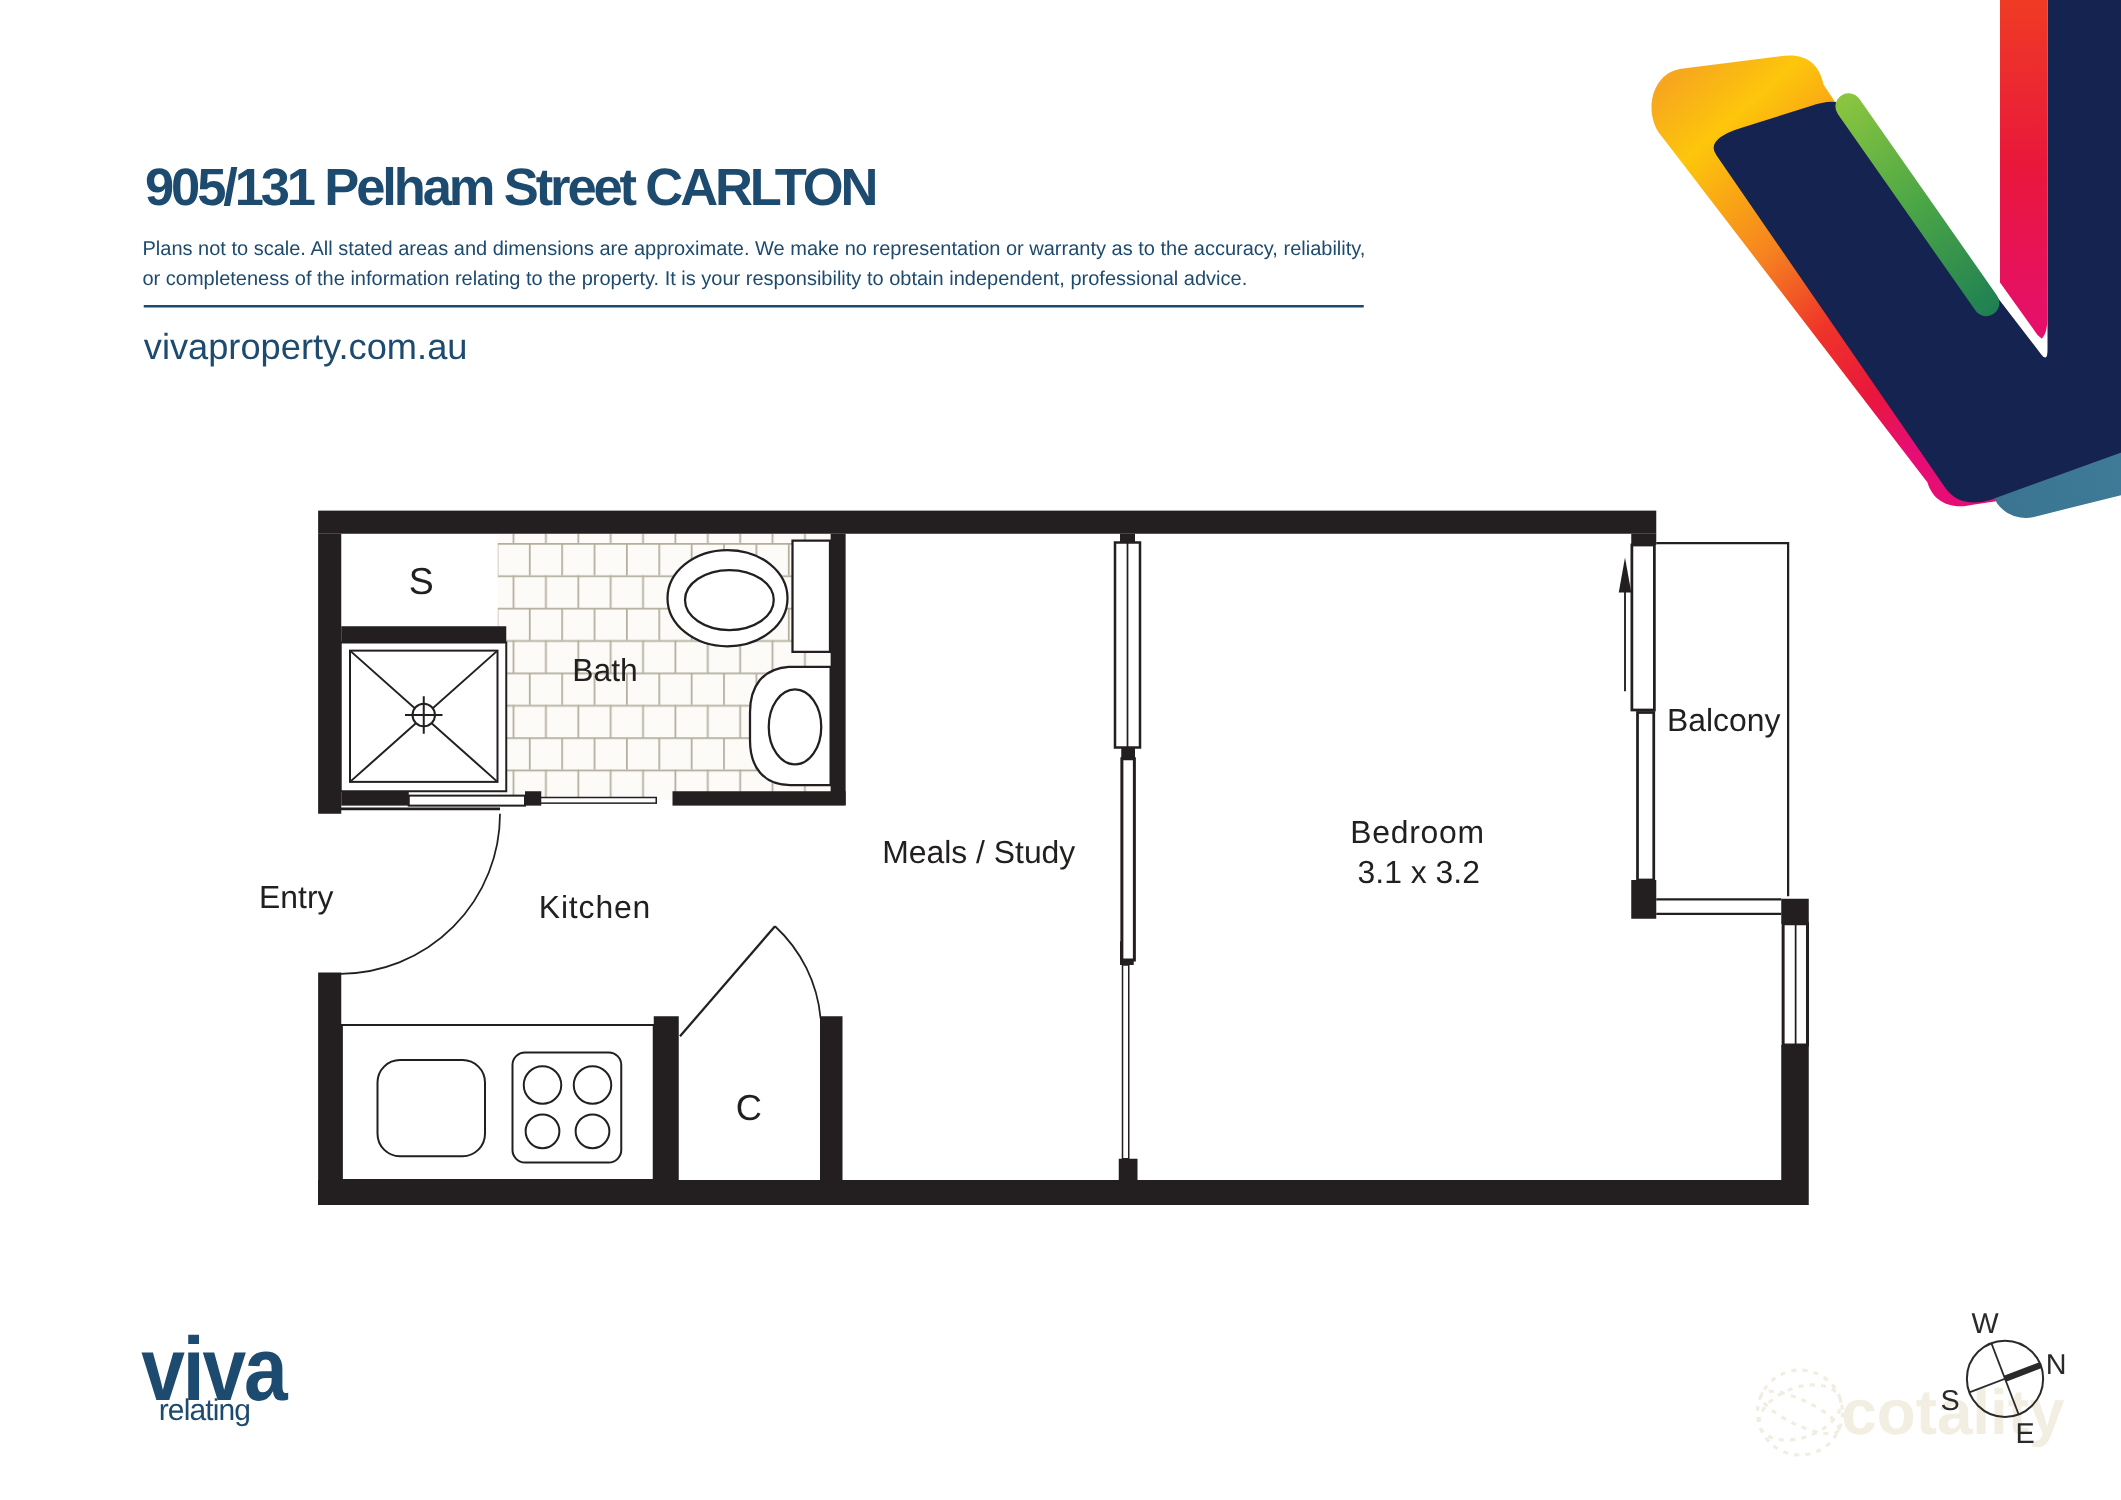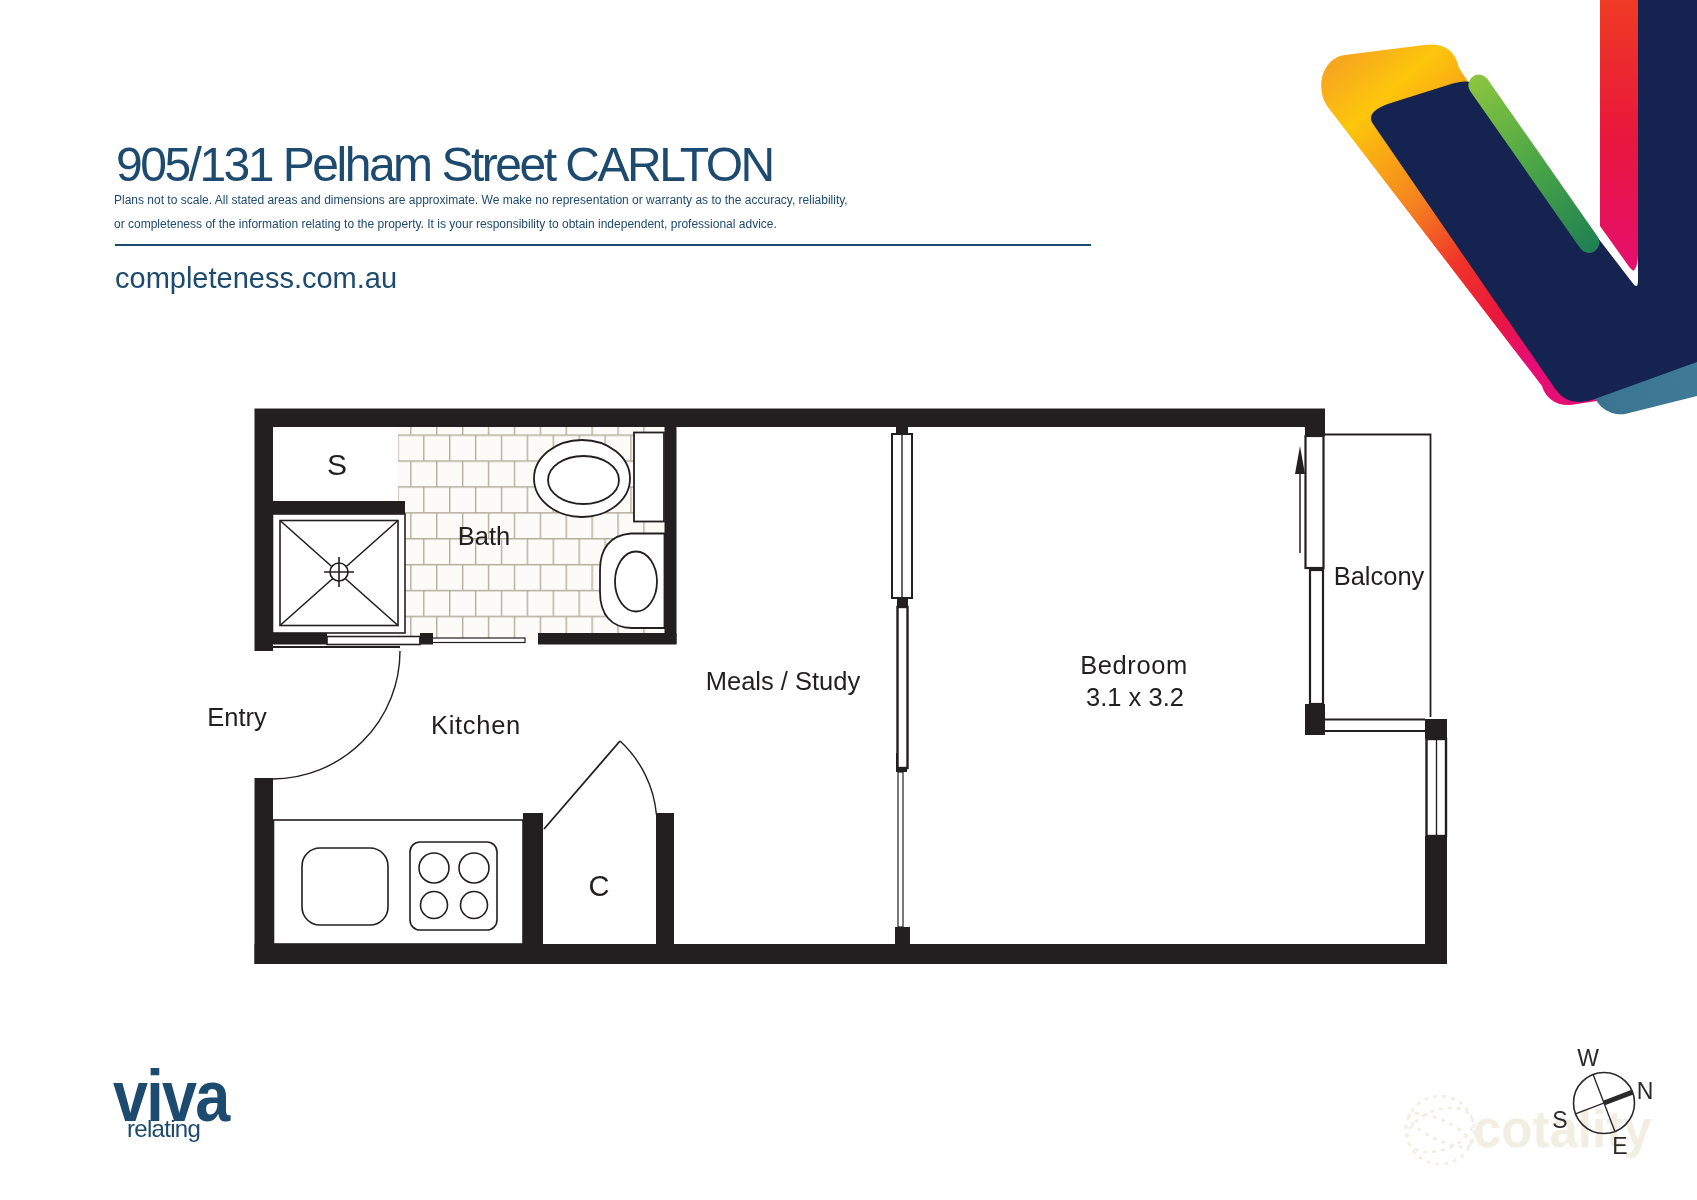--- a/index.html
+++ b/index.html
@@ -3,27 +3,27 @@
 <meta charset="utf-8">
 <style>
 html,body{margin:0;padding:0}
 body{width:1697px;height:1200px;position:relative;font-family:"Liberation Sans",sans-serif;background:#ffffff;overflow:hidden}
 .abs{position:absolute}
 .navy{color:#1d4a6f}
 </style>
 </head>
 <body>
 
-<div class="abs navy" style="left:116px;top:137px;font-size:48px;font-weight:normal;letter-spacing:-2.5px;white-space:nowrap">905/131 Pelham Street CARLTON</div>
-
-<div class="abs navy" style="left:114px;top:188px;font-size:12px;line-height:24.4px;white-space:nowrap">Plans not to scale. All stated areas and dimensions are approximate. We make no representation or warranty as to the accuracy, reliability,<br>or completeness of the information relating to the property. It is your responsibility to obtain independent, professional advice.</div>
+<div class="abs navy" style="left:116px;top:126px;font-size:42px;font-weight:bold;letter-spacing:-2.5px;white-space:nowrap">905/131 Pelham Street CARLTON</div>
+
+<div class="abs navy" style="left:114px;top:188px;font-size:16px;line-height:24.4px;white-space:nowrap">Plans not to scale. All stated areas and dimensions are approximate. We make no representation or warranty as to the accuracy, reliability,<br>or completeness of the information relating to the property. It is your responsibility to obtain independent, professional advice.</div>
 
 <div class="abs" style="left:115px;top:244px;width:976px;height:2px;background:#1d4a6f"></div>
 
-<div class="abs navy" style="left:115px;top:262px;font-size:29px;white-space:nowrap">completeness.com.au</div>
+<div class="abs navy" style="left:115px;top:262px;font-size:29px;white-space:nowrap">vivaproperty.com.au</div>
 
 <div class="abs navy" style="left:113px;top:1069px;font-size:72px;font-weight:bold;letter-spacing:-2px;line-height:54px;transform:scaleX(0.873);transform-origin:left top">viva</div>
 <div class="abs navy" style="left:127px;top:1115px;font-size:24px;letter-spacing:-0.7px">relating</div>
 
 <svg class="abs" style="left:0;top:0" width="1697" height="1200" viewBox="0 0 1697 1200">
 <defs>
 <linearGradient id="gBar" gradientUnits="userSpaceOnUse" x1="1330" y1="70" x2="1560" y2="330">
   <stop offset="0" stop-color="#F7A71E"></stop>
   <stop offset="0.16" stop-color="#FDC60B"></stop>
   <stop offset="0.45" stop-color="#F58220"></stop>

